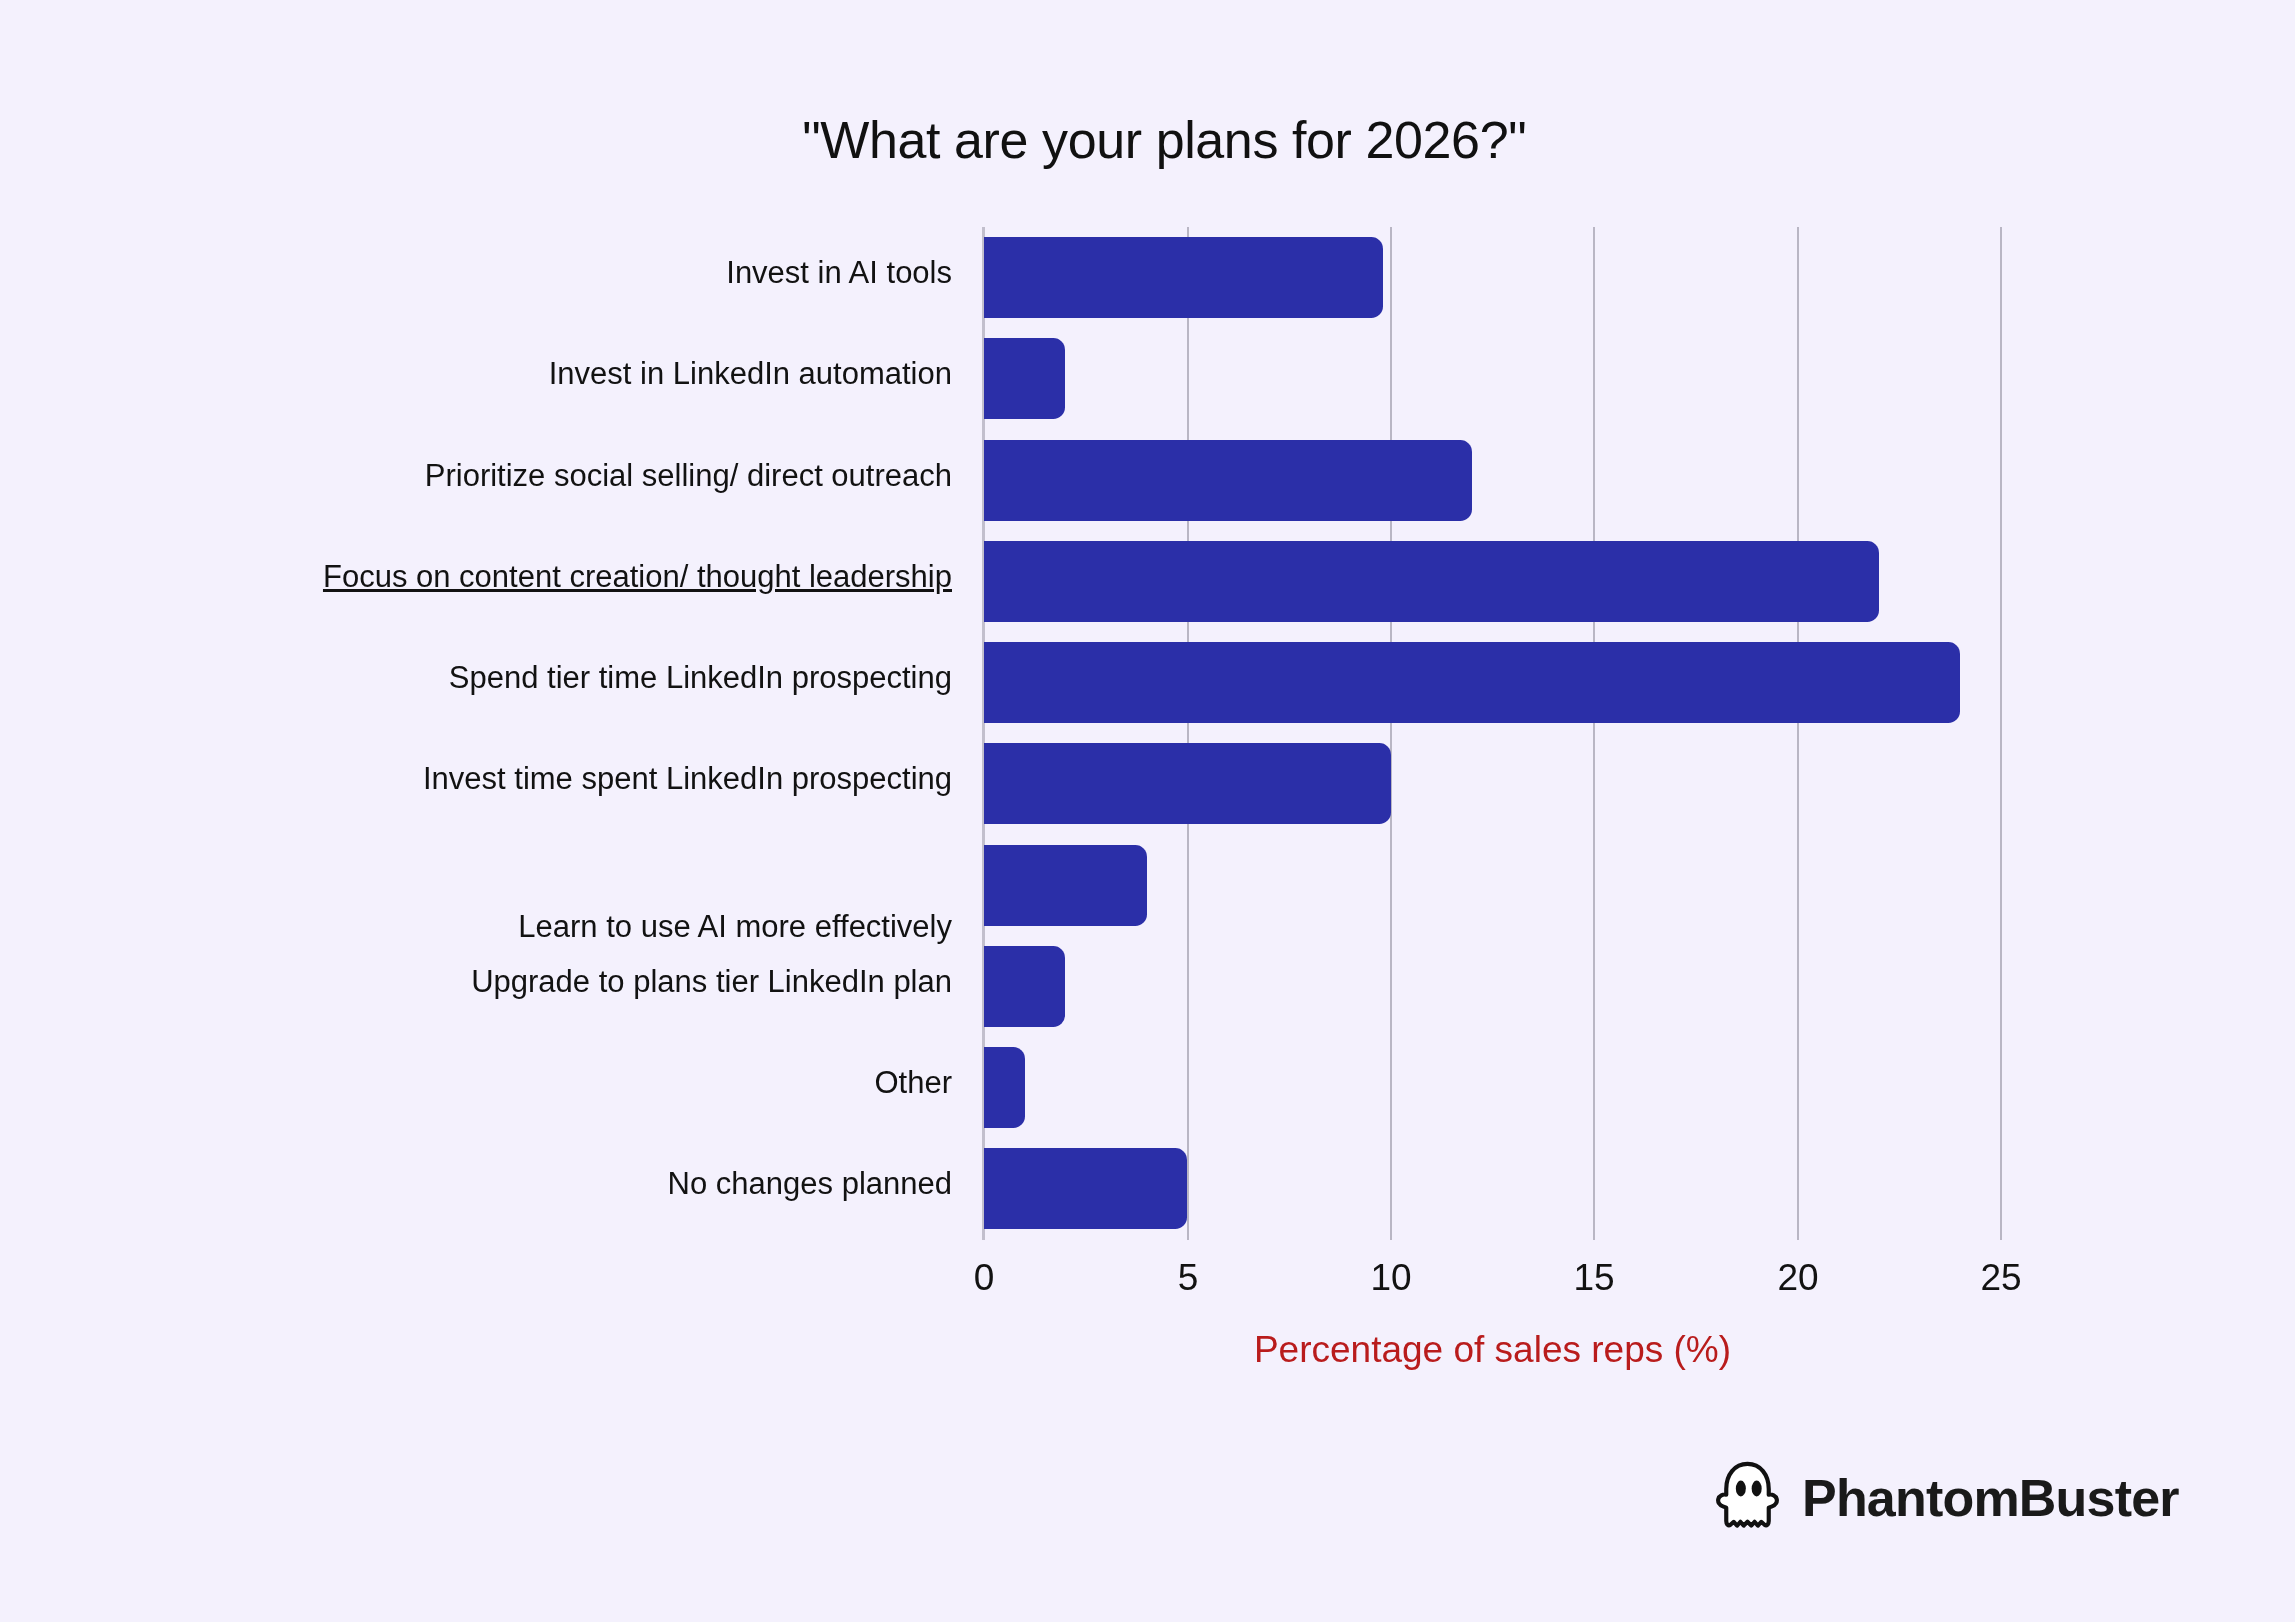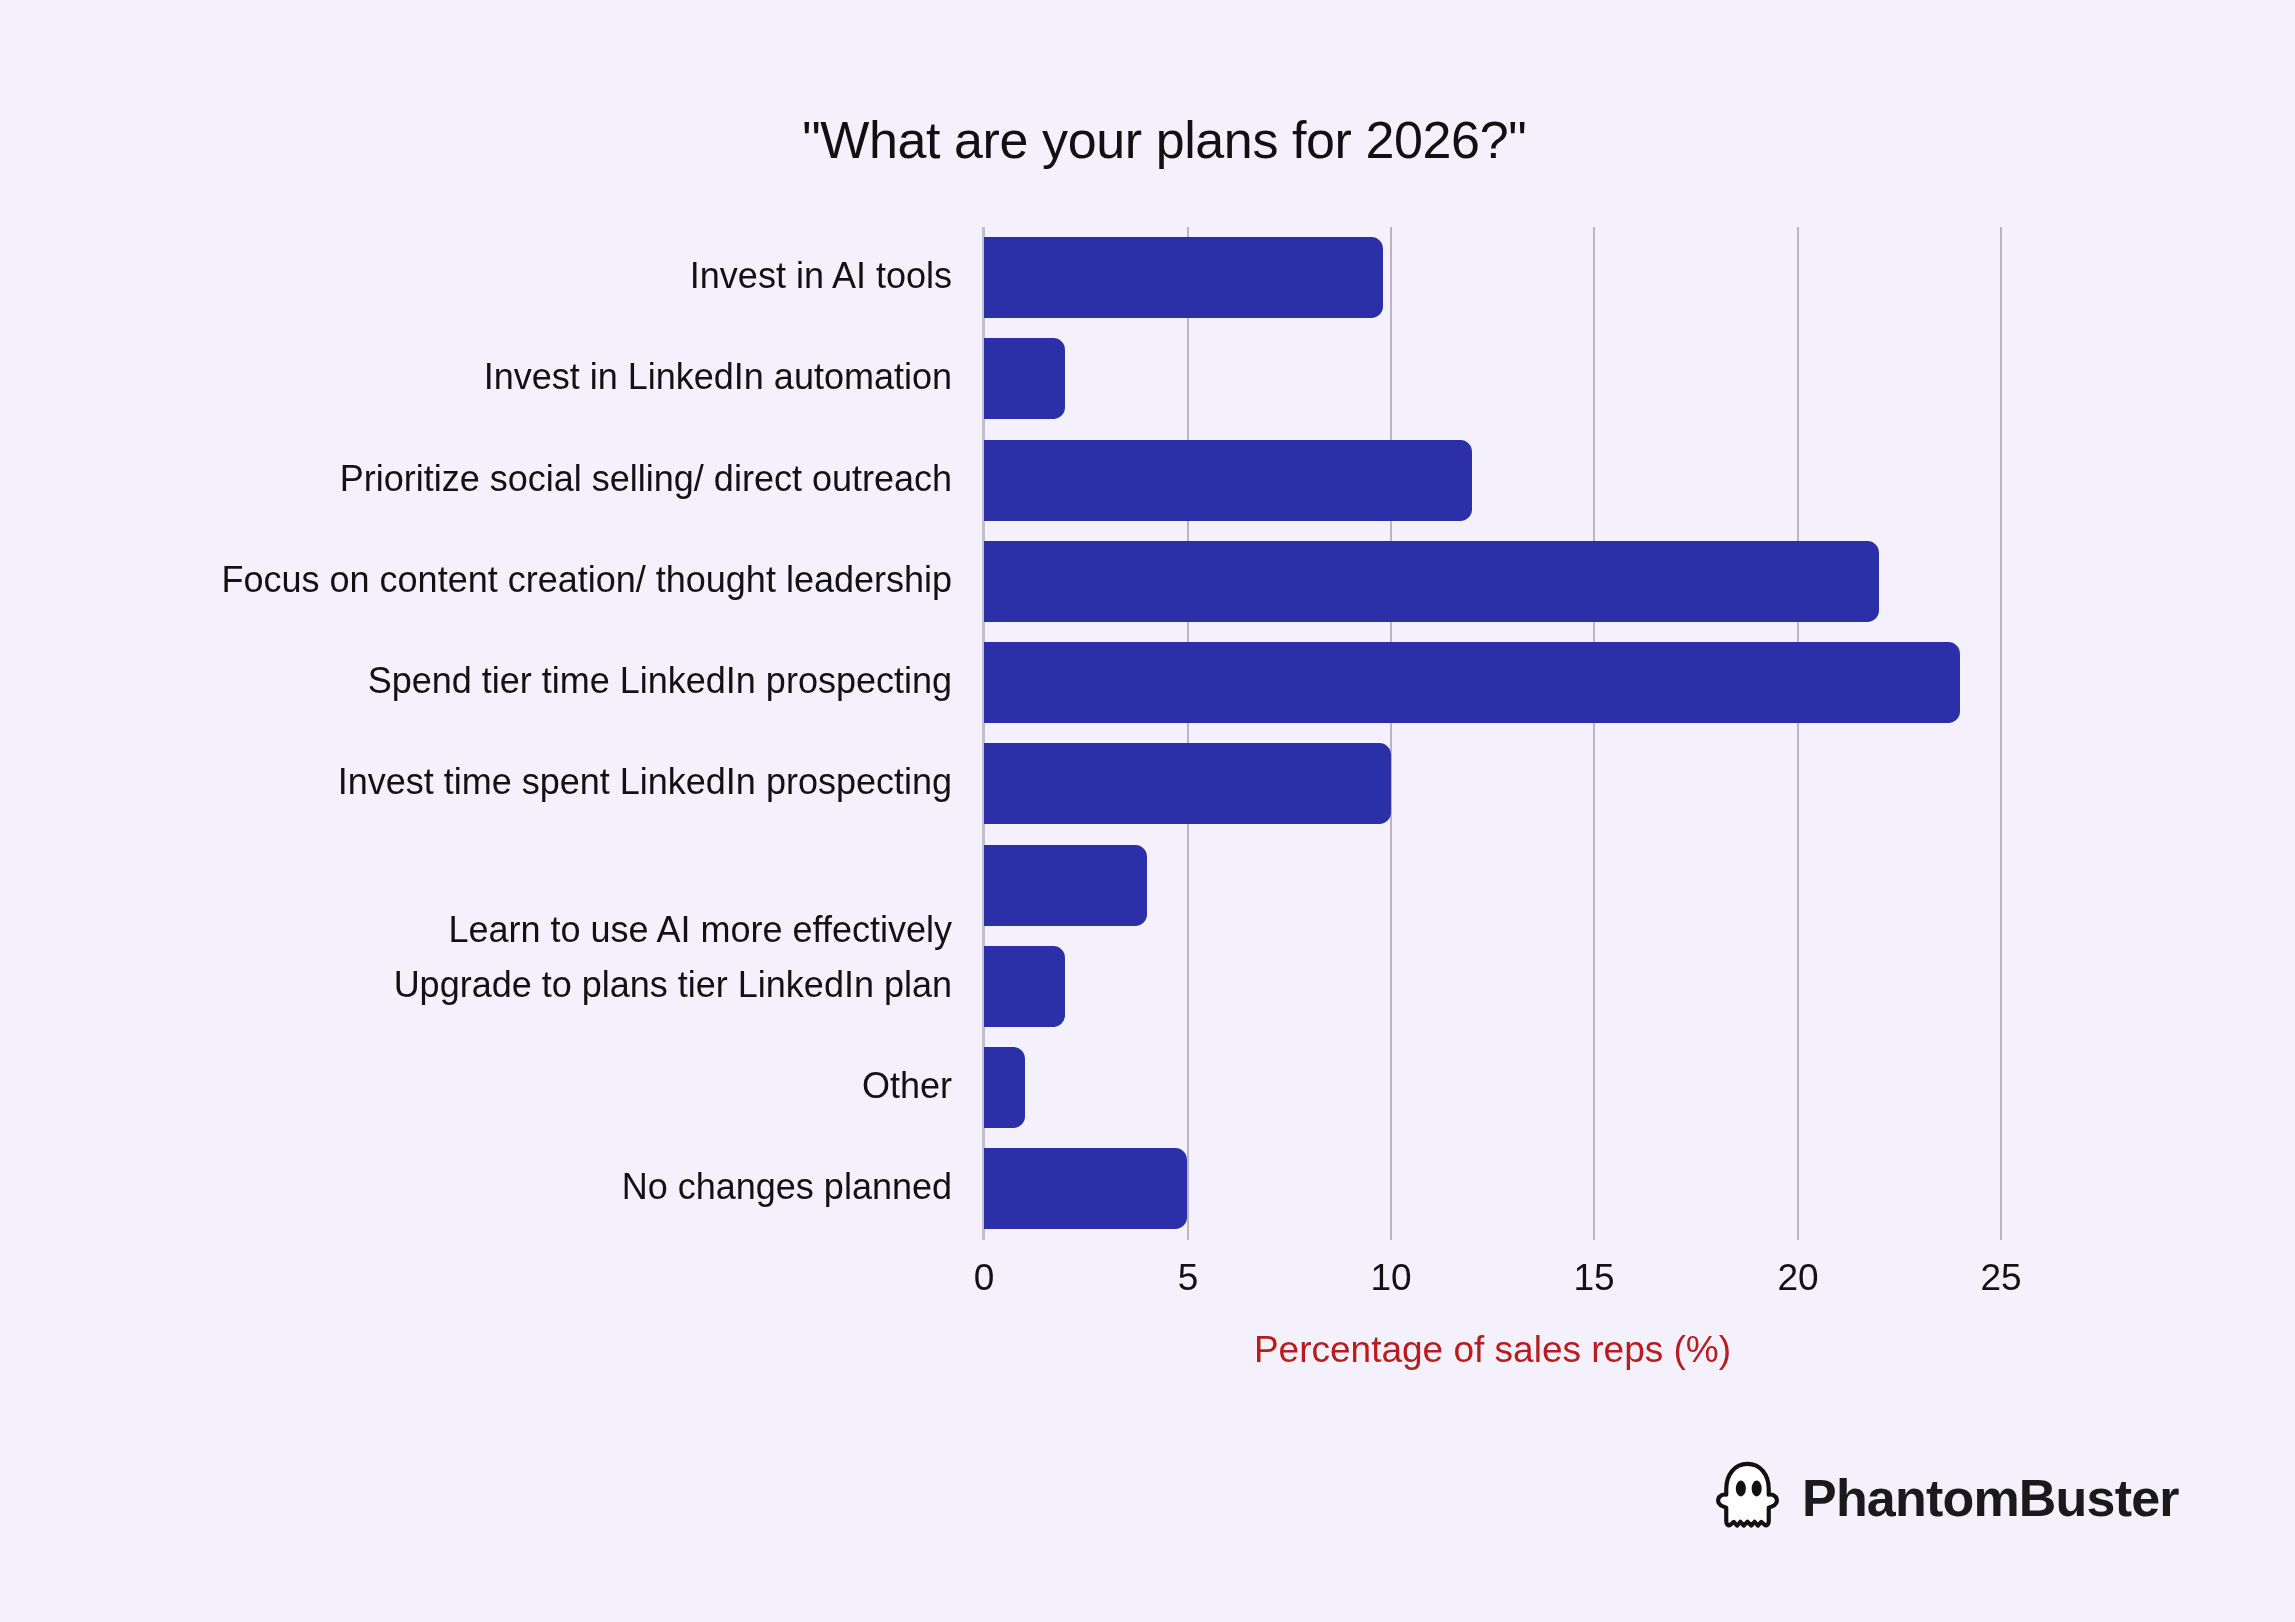--- a/index.html
+++ b/index.html
@@ -75,21 +75,21 @@
     background: #2b2fa8;
     border-radius: 0 11.7px 11.7px 0;
   }
 
   
   .ytick {
     position: absolute;
     right: 2295px;
     width: 918px;
     text-align: right;
-    font-size: 36px;
+    font-size: 31px;
     color: #121212;
     white-space: nowrap;
   }
   #ytick-layer {
     position: absolute;
     left: 0;
     top: 0;
     width: 952px;
     height: 1623px;
   }
@@ -142,21 +142,21 @@
 <body>
 
 <div id="figure">
 
   <div id="chart-title">"What are your plans for 2026?"</div>
 
   <div id="ytick-layer">
       <div class="ytick" style="top: 255px;">Invest in AI tools</div>
       <div class="ytick" style="top: 356px;">Invest in LinkedIn automation</div>
       <div class="ytick" style="top: 458px;">Prioritize social selling/ direct outreach</div>
-      <div class="ytick" style="top: 559px;">Focus on content creation/ thought leadership</div>
+      <div class="ytick" style="top: 559px; text-decoration: underline;">Focus on content creation/ thought leadership</div>
       <div class="ytick" style="top: 660px;">Spend tier time LinkedIn prospecting</div>
       <div class="ytick" style="top: 761px;">Invest time spent LinkedIn prospecting</div>
       <div class="ytick" style="top: 909px;">Learn to use AI more effectively</div>
       <div class="ytick" style="top: 964px;">Upgrade to plans tier LinkedIn plan</div>
       <div class="ytick" style="top: 1065px;">Other</div>
       <div class="ytick" style="top: 1166px;">No changes planned</div>
     </div>
 
   <div class="axis-spine-left"></div>
 

